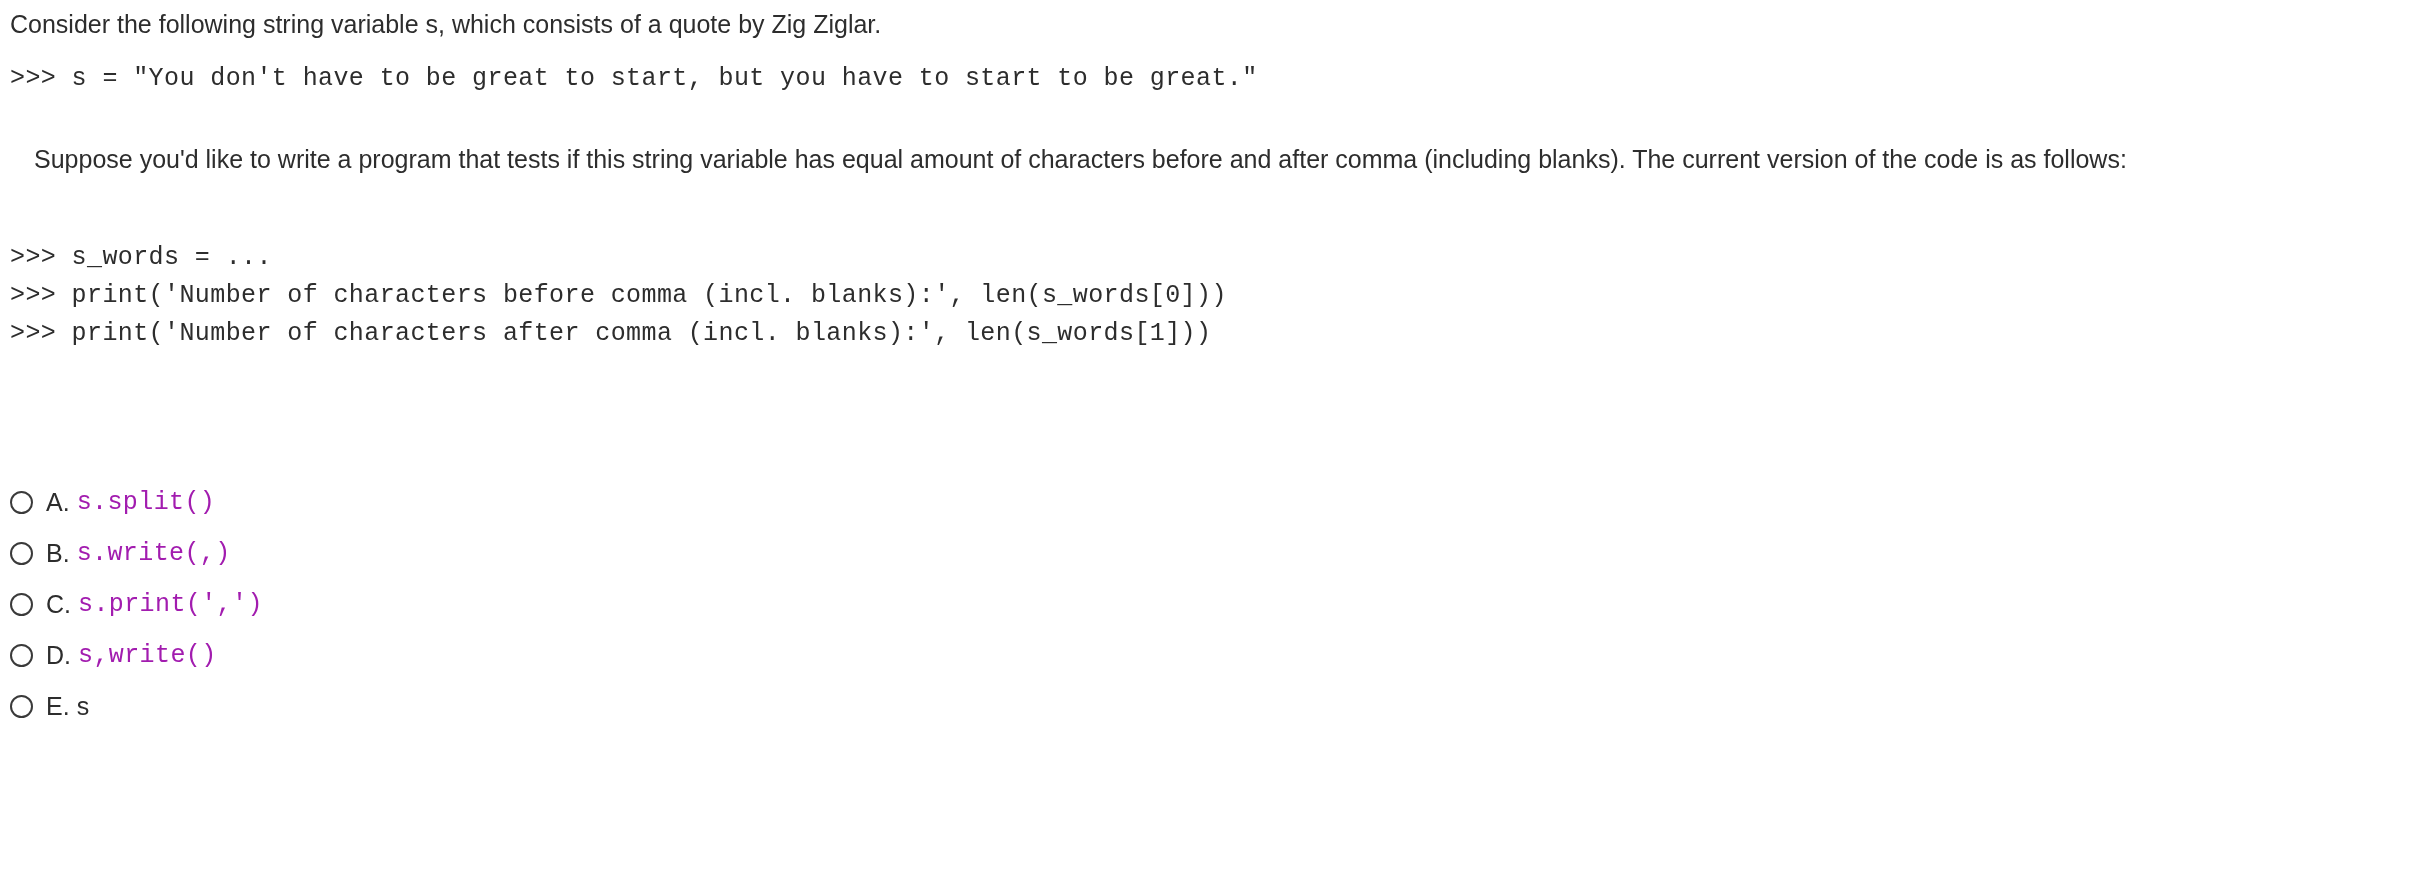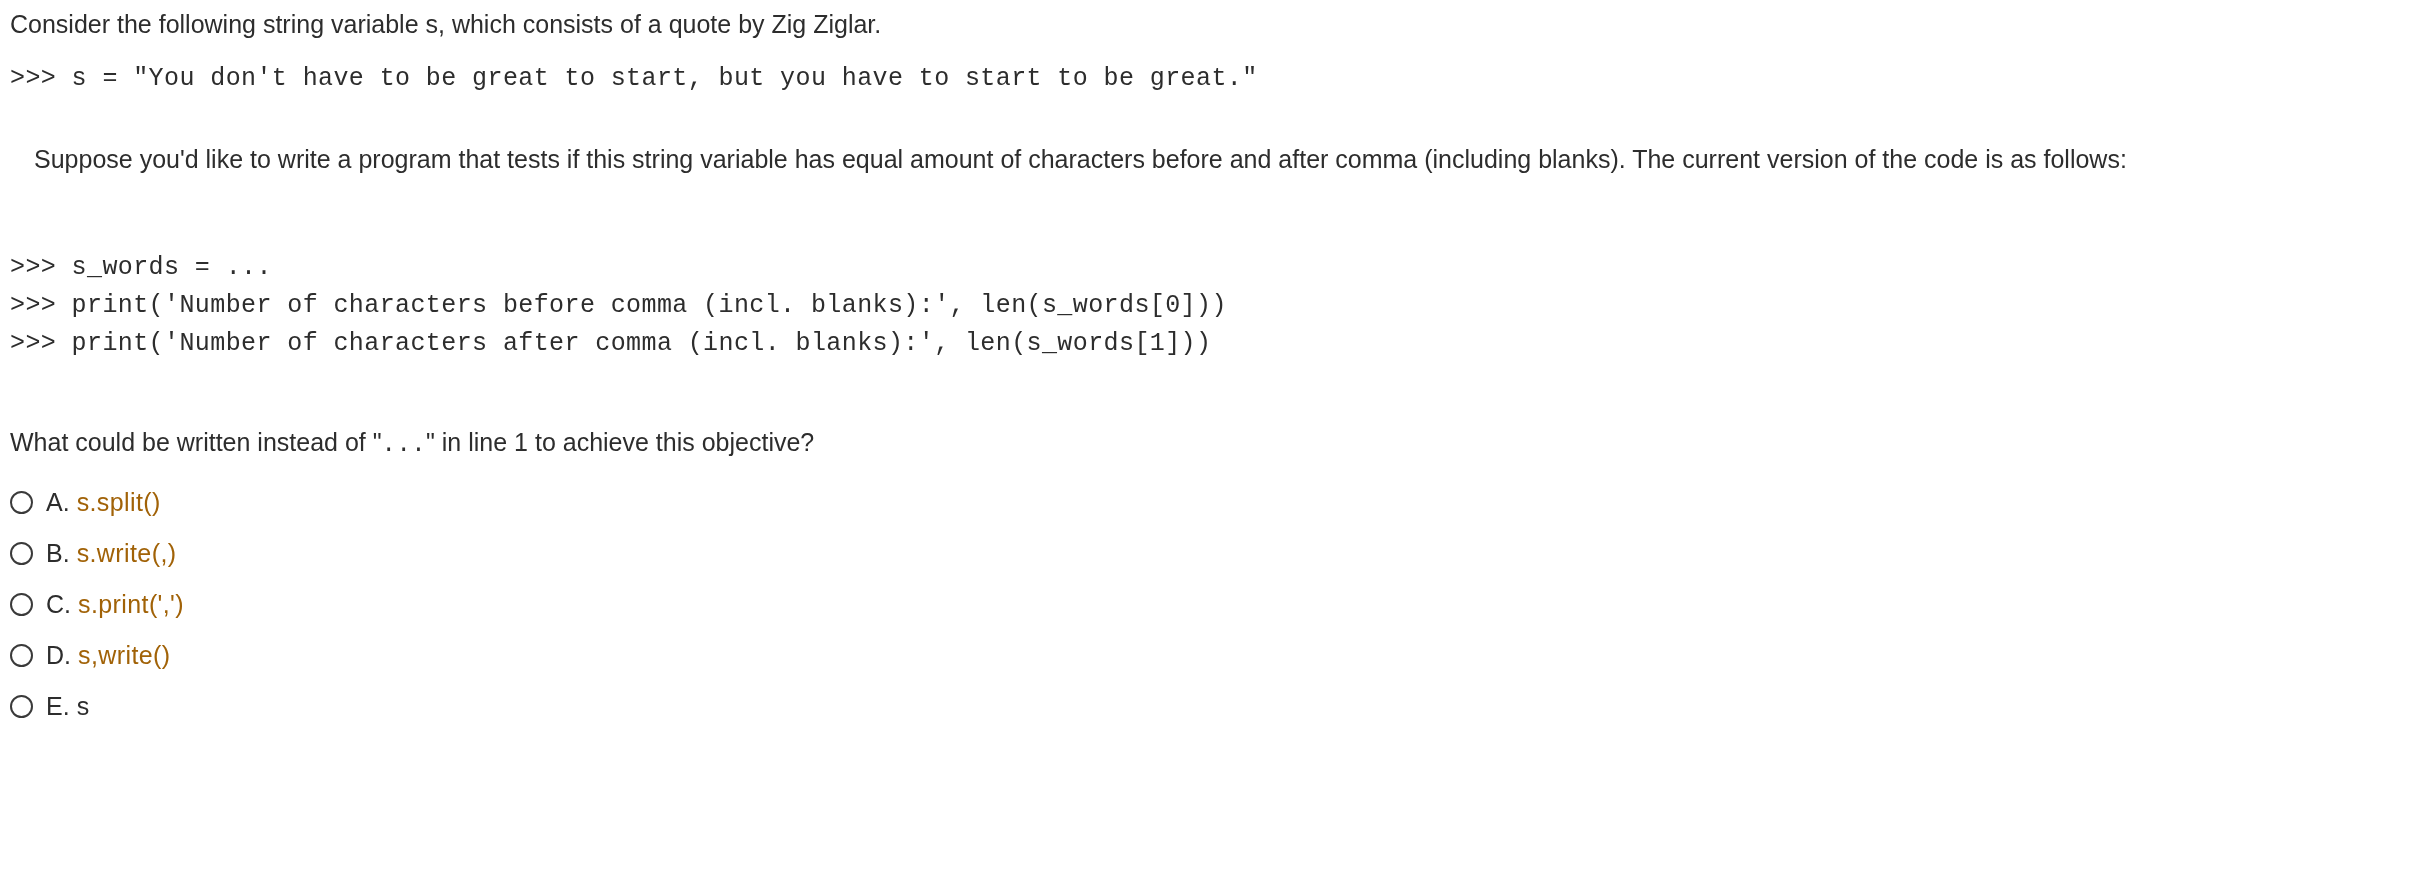--- a/index.html
+++ b/index.html
@@ -41,21 +41,21 @@
   .mono-inline {
     font-family: "Liberation Mono", monospace;
     font-size: 24px;
     letter-spacing: 0.4px;
   }
 
   
   .b-intro   { position: absolute; left: 10px; top: 5px;   width: 2390px; }
   .b-code1   { position: absolute; left: 10px; top: 60px;  width: 2390px; }
   .b-para2   { position: absolute; left: 10px; top: 140px; width: 2380px; margin-left: 24px; }
-  .b-code2   { position: absolute; left: 10px; top: 249px; width: 2390px; }
+  .b-code2   { position: absolute; left: 10px; top: 239px; width: 2390px; }
   .b-quest   { position: absolute; left: 10px; top: 423px; width: 2390px; }
   .b-opts    { position: absolute; left: 10px; top: 486px; width: 2390px; }
 
   .option-row {
     display: flex;
     align-items: center;
     height: 33px;
     margin-bottom: 18px;
   }
   .radio {
@@ -68,24 +68,24 @@
     margin-right: 13px;
   }
   .opt-letter {
     font-family: "Liberation Sans", sans-serif;
     font-size: 25px;
     color: #2d2d2d;
     margin-right: 7px;
     white-space: pre;
   }
   .opt-code {
-    font-family: Liberation Sans, sans-serif;
+    font-family: Liberation Mono, monospace;
     font-size: 25px;
     letter-spacing: 0.4px;
-    color: #a16207;
+    color: #a21caf;
     white-space: pre;
   }
   .opt-plain {
     font-family: "Liberation Sans", sans-serif;
     font-size: 25px;
     color: #2d2d2d;
     white-space: pre;
   }
 </style>
 </head>
@@ -104,23 +104,20 @@
   <div class="b-para2">
     <div class="prose">Suppose you'd like to write a program that tests if this string variable has equal amount of characters before and after comma (including blanks). The current version of the code is as follows:</div>
   </div>
 
   <div class="b-code2">
     <div class="mono-block mono-line">&gt;&gt;&gt; s_words = ...</div>
     <div class="mono-block mono-line">&gt;&gt;&gt; print('Number of characters before comma (incl. blanks):', len(s_words[0]))</div>
     <div class="mono-block mono-line">&gt;&gt;&gt; print('Number of characters after comma (incl. blanks):', len(s_words[1]))</div>
   </div>
 
-  <div class="b-quest">
-    <div class="prose"><span>What could be written instead of "</span><span class="mono-inline">...</span><span>" in line 1 to achieve this objective?</span></div>
-  </div>
 
   <div class="b-opts" id="options-list">
       <div class="option-row">
         <span class="radio"></span>
         <span class="opt-letter">A.</span>
         <span class="opt-code">s.split()</span>
       </div>
       <div class="option-row">
         <span class="radio"></span>
         <span class="opt-letter">B.</span>

